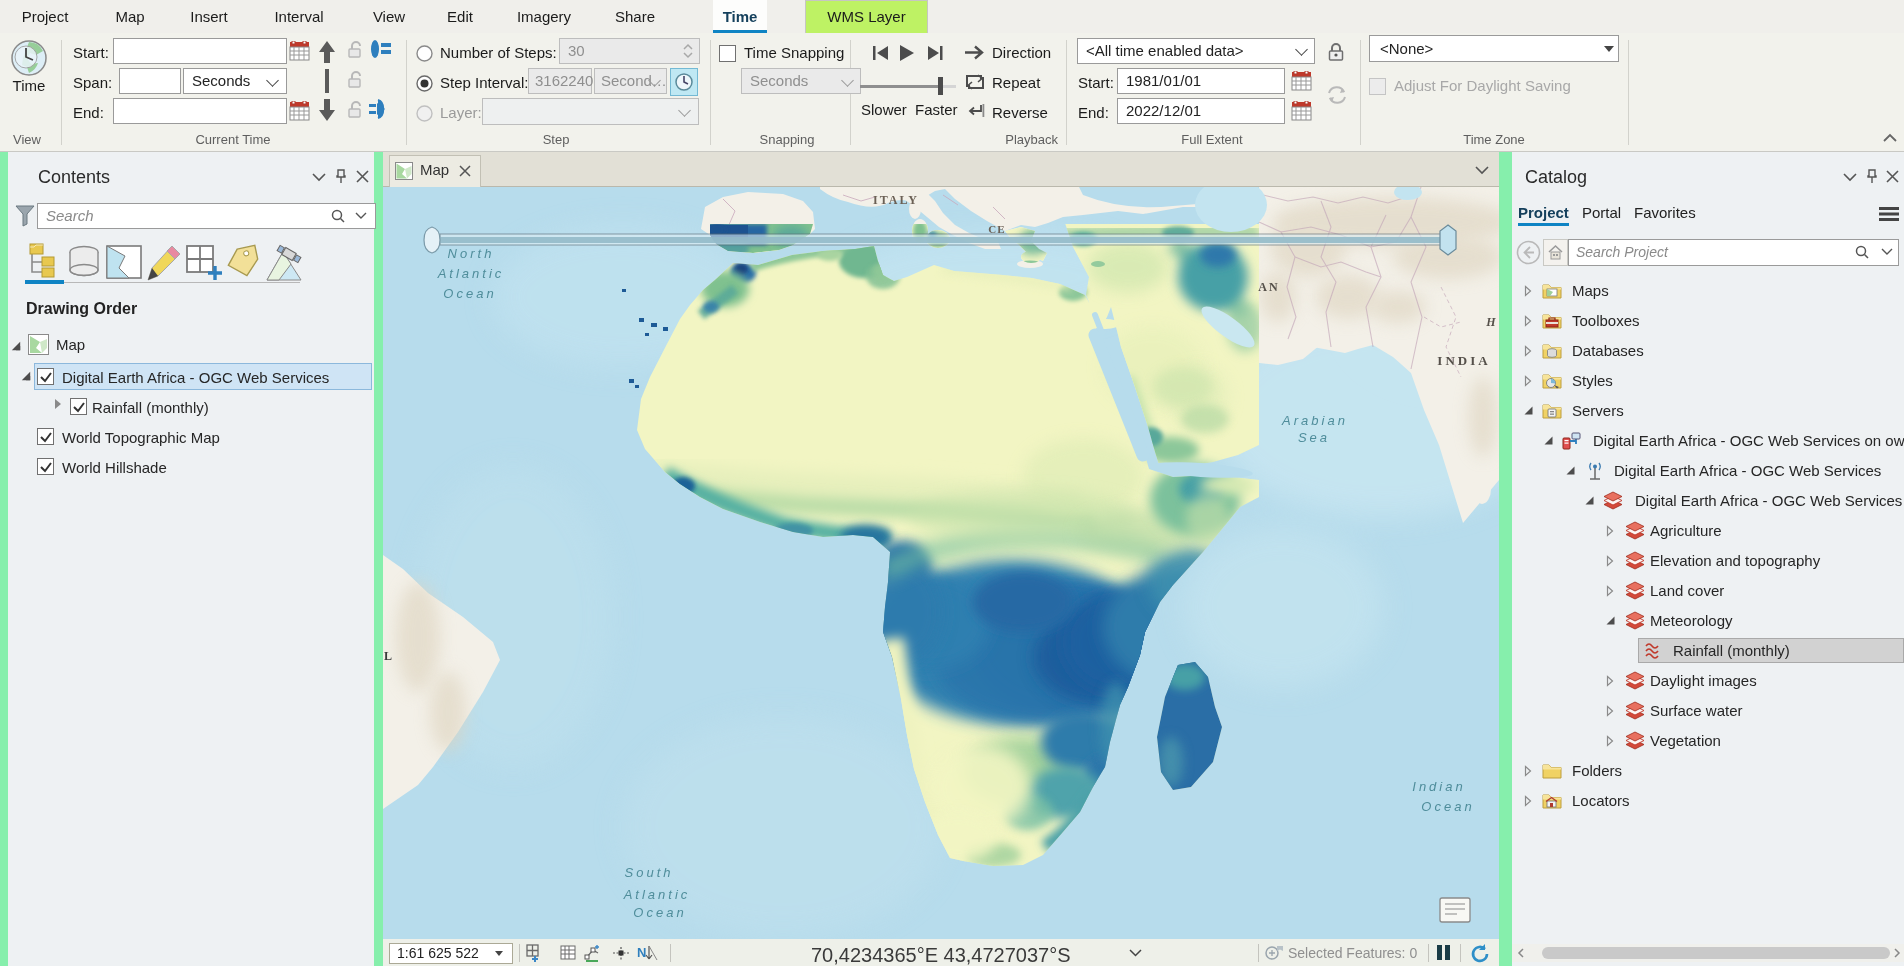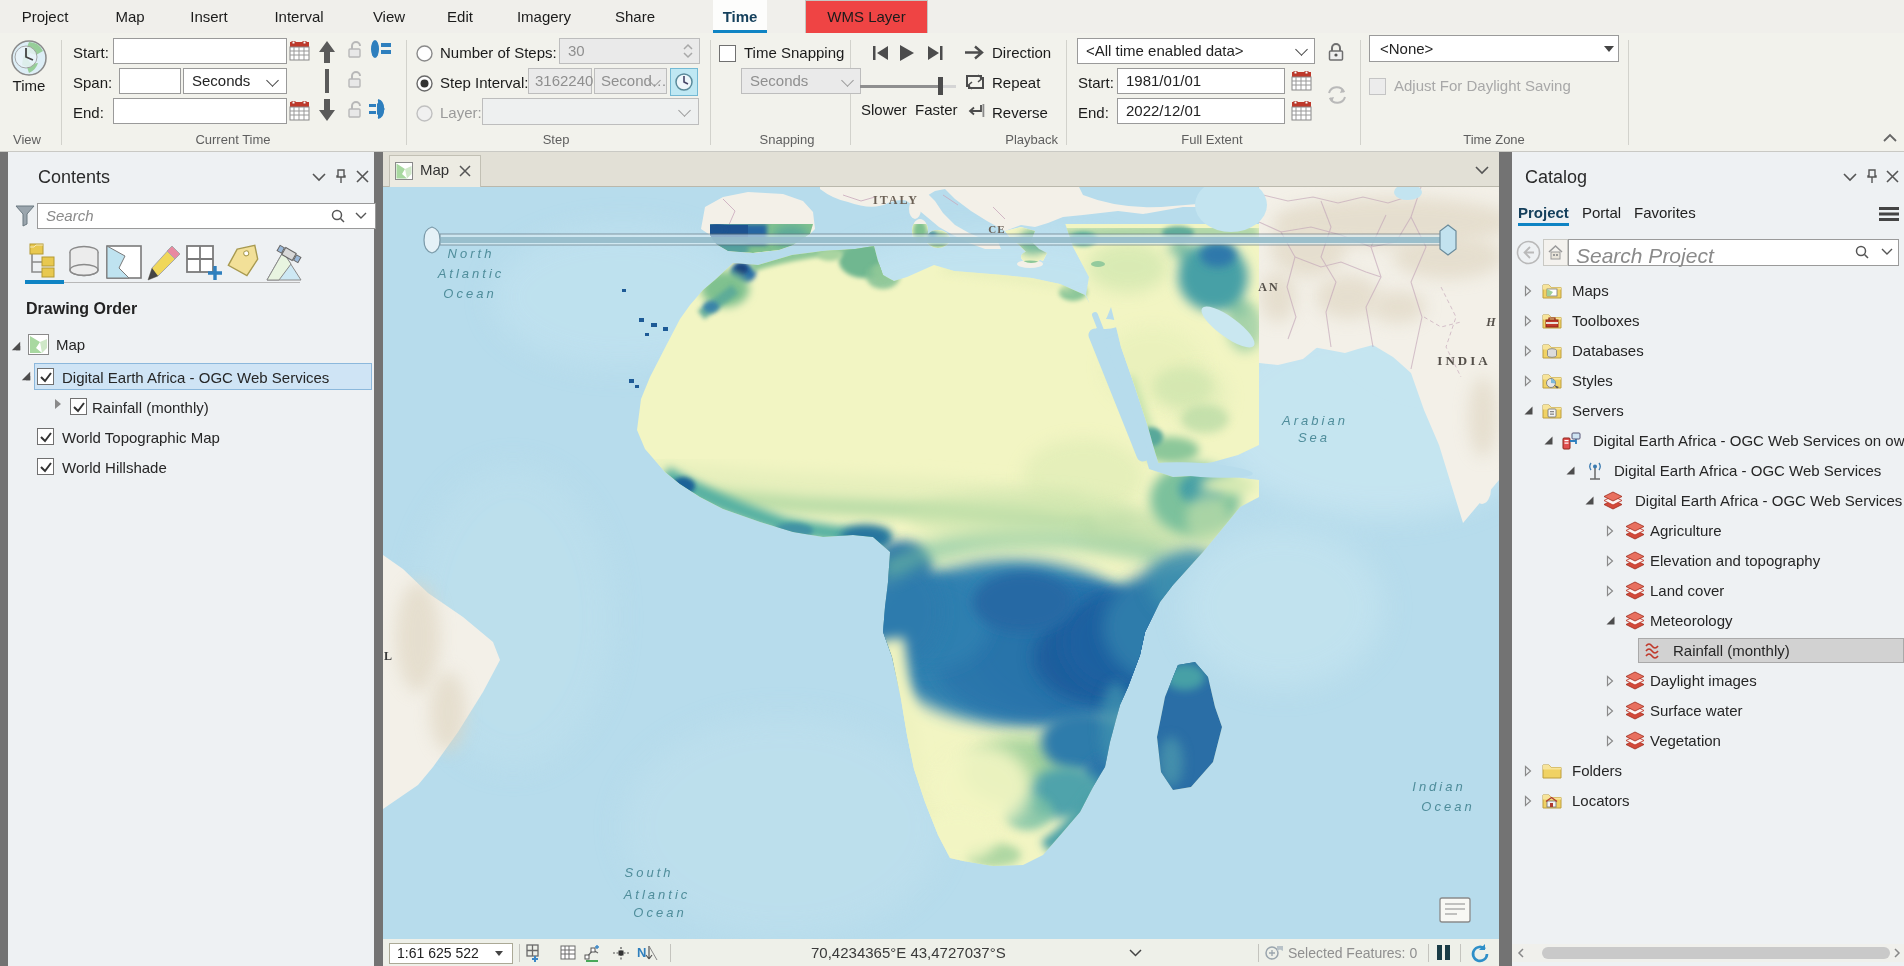--- a/index.html
+++ b/index.html
@@ -8,21 +8,21 @@
 #tabbar { position:absolute; left:0; top:0; width:1904px; height:33px; background:#f0efeb; }
 .rtab { position:absolute; top:0; height:33px; line-height:33px; font-size:15px; color:#1b1b1b; text-align:center; }
 #ribbon { position:absolute; left:0; top:33px; width:1904px; height:119px; background:#f2f2ec; border-bottom:1px solid #c9c9c4; }
 .gsep { position:absolute; top:7px; height:105px; width:1px; background:#d2d2cc; }
 .glabel { position:absolute; top:99px; height:16px; font-size:13px; color:#5f5f5f; text-align:center; width:200px; }
 .rlabel { position:absolute; font-size:15px; color:#1b1b1b; }
 .field { position:absolute; background:#fff; border:1px solid #9a9a9a; }
 .dfield { position:absolute; background:#eaeaea; border:1px solid #bdbdbd; color:#8f8f8f; font-size:15px; }
 .chev { position:absolute; width:9px; height:9px; border-right:1.6px solid #444; border-bottom:1.6px solid #444; transform:rotate(45deg); }
 .chevd { border-color:#9a9a9a; }
-#main { position:absolute; left:0; top:152px; width:1904px; height:814px; background:#737373; }
+#main { position:absolute; left:0; top:152px; width:1904px; height:814px; background:#86efac; }
 #contents { position:absolute; left:8px; top:0px; width:366px; height:814px; background:#eef1f3; }
 #catalog { position:absolute; left:1512px; top:0px; width:392px; height:814px; background:#eef1f3; }
 #mapwrap { position:absolute; left:383px; top:0px; width:1116px; height:814px; background:#e2e0d6; }
 #maptabs { position:absolute; left:0; top:0; width:1116px; height:35px; background:#e2e0d6; border-bottom:1px solid #bab8ac; box-sizing:border-box; }
 #statusbar { position:absolute; left:0; top:787px; width:1116px; height:27px; background:#eef0e9; font-size:14px; color:#3c3c3c; }
 .ttl { font-size:18px; color:#2b2b2b; }
 .ptab { position:absolute; font-size:15px; color:#222; }
 .trow { position:absolute; font-size:15px; color:#262626; white-space:nowrap; }
 .cb { position:absolute; width:17px; height:17px; background:#fff; border:1px solid #707070; }
 .cb svg { position:absolute; left:1px; top:1px; }
@@ -34,21 +34,21 @@
 <div id="tabbar">
   <div class="rtab" style="left:19px;width:52px;">Project</div>
   <div class="rtab" style="left:112px;width:36px;">Map</div>
   <div class="rtab" style="left:186px;width:46px;">Insert</div>
   <div class="rtab" style="left:268px;width:62px;">Interval</div>
   <div class="rtab" style="left:370px;width:38px;">View</div>
   <div class="rtab" style="left:444px;width:32px;">Edit</div>
   <div class="rtab" style="left:512px;width:64px;">Imagery</div>
   <div class="rtab" style="left:613px;width:44px;">Share</div>
   <div class="rtab" style="left:713px;width:54px;background:#fdfdfc;font-weight:bold;color:#15405c;">Time<div style="position:absolute;left:0;bottom:0;width:54px;height:3px;background:#0f84c4;"></div></div>
-  <div class="rtab" style="left:805px;width:123px;background:#ef4444;border:1px solid #c6c6c2;border-bottom:none;line-height:31px;">WMS Layer</div>
+  <div class="rtab" style="left:805px;width:123px;background:#bef264;border:1px solid #c6c6c2;border-bottom:none;line-height:31px;">WMS Layer</div>
 </div>
 <div id="ribbon">
   <div class="gsep" style="left:61px;"></div>
   <div class="gsep" style="left:406px;"></div>
   <div class="gsep" style="left:710px;"></div>
   <div class="gsep" style="left:850px;"></div>
   <div class="gsep" style="left:1066px;"></div>
   <div class="gsep" style="left:1360px;"></div>
   <div class="gsep" style="left:1628px;"></div>
   <div class="glabel" style="left:-73px;">View</div>
@@ -566,21 +566,21 @@
           <rect x="66" y="5" width="4" height="4" fill="#fff" stroke="#555"></rect>
           <path d="M61 18 h12" stroke="#4aa85a" stroke-width="2"></path>
           <path d="M72 6 v-4 m-2 2 h4" stroke="#3a87c8" stroke-width="1.4"></path>
         <path d="M88 10 h16 M96 4 v13" stroke="#555" stroke-width="1.2" stroke-dasharray="2 1.5"></path>
           <rect x="93.5" y="7.5" width="5" height="5" fill="#333"></rect>
         <text x="112" y="14" font-size="13" font-weight="bold" fill="#2e7fbe" font-family="Liberation Sans">N</text>
           <path d="M124 3 v13 m0 0 l-3 -4 m3 4 l3 -4" stroke="#555" stroke-width="1.2" fill="none"></path>
           <path d="M124 3 l8 14" stroke="#888" stroke-width="1"></path>
       </svg>
       <div class="abs" style="left:287px;top:5px;width:1px;height:18px;background:#c4c4be;"></div>
-      <div class="abs" style="left:428px;top:5px;font-size:15px;color:#3a3a3a;">70,4234365°E 43,4727037°S</div>
+      <div class="abs" style="left:428px;top:5px;font-size:20px;color:#3a3a3a;">70,4234365°E 43,4727037°S</div>
       <svg class="abs" style="left:746px;top:10px;" width="13" height="9" viewBox="0 0 13 9">
           <path d="M1 1 L6.5 6.5 L12 1" fill="none" stroke="#444" stroke-width="1.5"></path>
         </svg>
       <div class="abs" style="left:875px;top:5px;width:1px;height:18px;background:#c4c4be;"></div>
       <svg class="abs" style="left:881px;top:5px;" width="20" height="17" viewBox="0 0 20 17">
           <circle cx="8" cy="9" r="6" fill="none" stroke="#9aa5ad" stroke-width="1.5"></circle>
           <path d="M8 6 v6 M5 9 h6" stroke="#9aa5ad" stroke-width="1.3"></path>
           <path d="M13 2 h6 v5 l-3 -1.5 -3 1.5 Z" fill="#b8c2c8"></path>
         </svg>
       <div class="abs" style="left:905px;top:6px;font-size:14px;color:#8f8f8f;">Selected Features: 0</div>
@@ -617,21 +617,21 @@
         <path d="M14 7 L8.5 12.5 L14 18 M8.5 12.5 H18" stroke="#b9b9b9" stroke-width="1.8" fill="none"></path>
       </svg>
     <div class="abs" style="left:31px;top:87px;width:25px;height:27px;background:#f4f2ee;border:1px solid #c9c9c4;"></div>
     <svg class="abs" style="left:35px;top:92px;" width="17" height="17" viewBox="0 0 17 17">
         <path d="M2 8 L8.5 2 L15 8" fill="none" stroke="#9a9a9a" stroke-width="1.6"></path>
         <rect x="4" y="8" width="9" height="7" fill="#e8e4da" stroke="#9a9a9a"></rect>
         <rect x="6" y="10" width="2" height="2" fill="#9a9a9a"></rect>
         <rect x="9" y="10" width="2" height="2" fill="#9a9a9a"></rect>
       </svg>
     <div class="field" style="left:56px;top:87px;width:331px;height:27px;"></div>
-    <div class="abs" style="left:64px;top:92px;font-size:21px;font-style:italic;color:#8a8a8a;">Search Project</div>
+    <div class="abs" style="left:64px;top:92px;font-size:14px;font-style:italic;color:#8a8a8a;">Search Project</div>
     <svg class="abs" style="left:342px;top:92px;" width="16" height="16" viewBox="0 0 16 16">
         <circle cx="7" cy="7" r="4.5" fill="none" stroke="#555" stroke-width="1.5"></circle>
         <path d="M10.5 10.5 L14 14" stroke="#555" stroke-width="1.5"></path>
       </svg>
     <svg class="abs" style="left:369px;top:96px;" width="12" height="8" viewBox="0 0 12 8">
         <path d="M1 1 L6 6 L11 1" fill="none" stroke="#555" stroke-width="1.4"></path>
       </svg>
     <div id="cattree">
     <svg class="abs" style="left:12px;top:133px;" width="8" height="12" viewBox="0 0 8 12">
           <path d="M1.5 1.5 L6.5 6 L1.5 10.5 Z" fill="none" stroke="#8a8a8a" stroke-width="1.2"></path>

